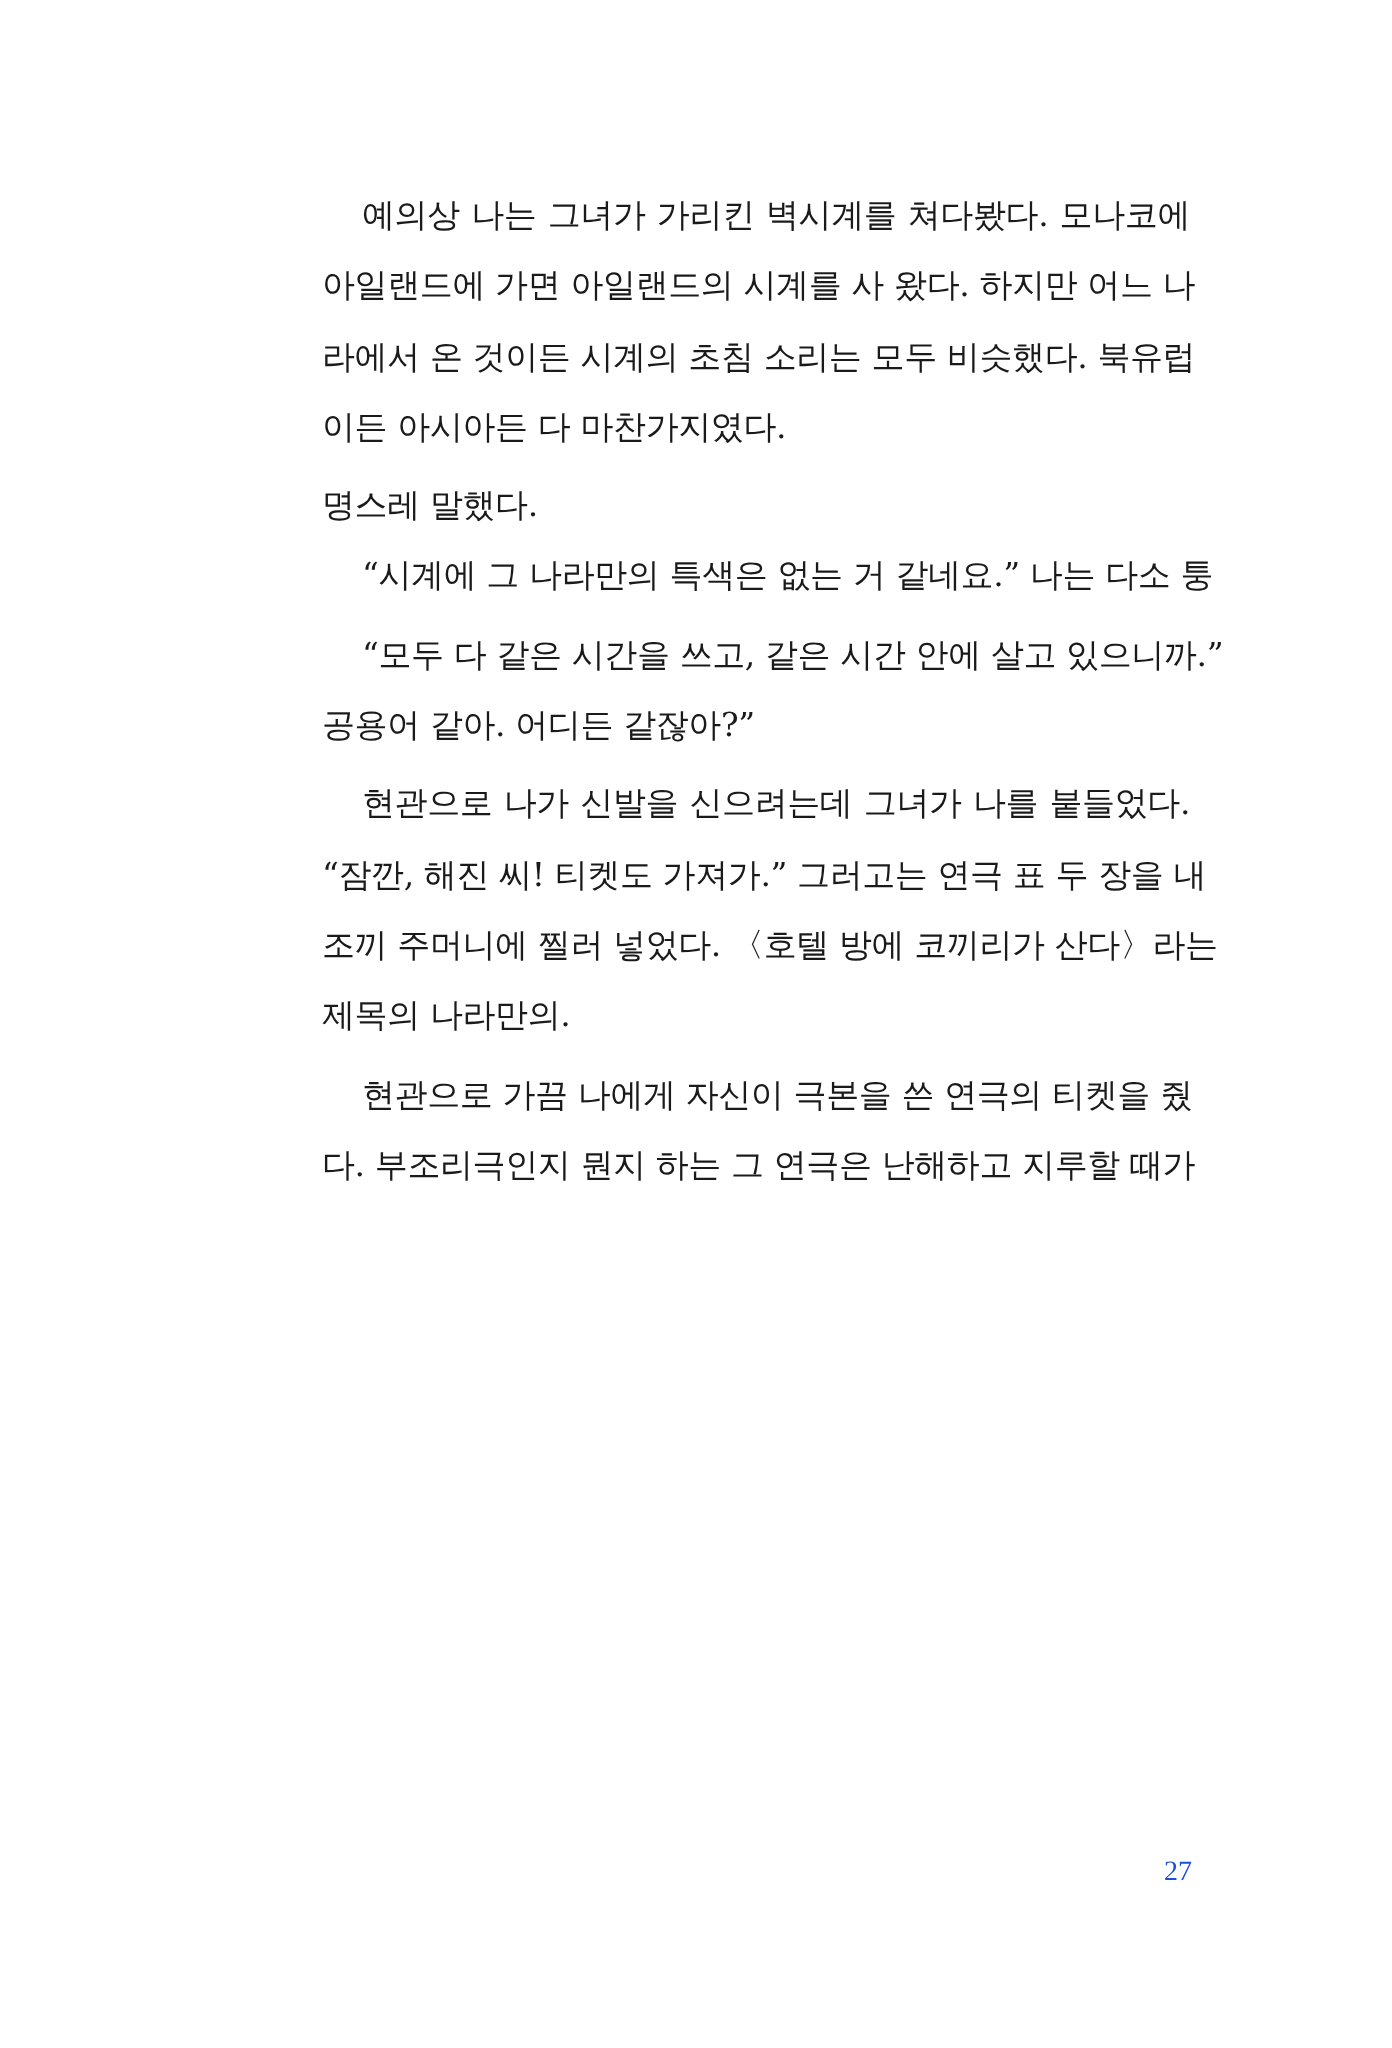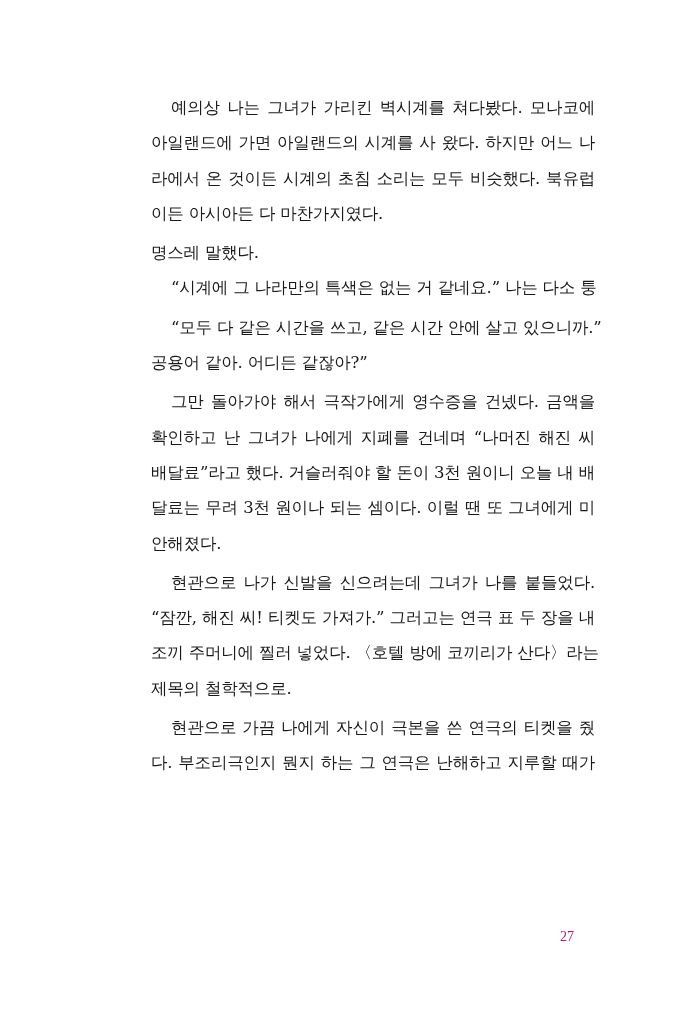--- a/index.html
+++ b/index.html
@@ -15,21 +15,21 @@
       font-family: "DejaVu Serif", "Liberation Serif", serif;
       color: #1a1a1a;
     }
     .page {
       position: absolute;
       left: 145px;
       top: 90px;
       width: 450px;
     }
     .para {
-      margin: 0 0 4px 6px;
+      margin: 0 0 4px 16px;
     }
     .line {
       display: block;
       height: 35.3px;
       line-height: 35.3px;
       font-size: 16.5px;
       white-space: nowrap;
       text-align: justify;
       text-align-last: justify;
       letter-spacing: -0.2px;
@@ -38,23 +38,24 @@
       text-align-last: left;
     }
     .line.indent {
       padding-left: 20px;
     }
     .page-number {
       position: absolute;
       left: 560px;
       top: 929px;
       width: 36px;
+      text-align: right;
       font-family: "Liberation Serif", "DejaVu Serif", serif;
       font-size: 14px;
-      color: #be185d;
+      color: #1d4ed8;
     }
   </style>
 </head>
 <body>
 
 <div class="page">
 
   <div class="para">
     <span class="line indent">예의상 나는 그녀가 가리킨 벽시계를 쳐다봤다. 모나코에</span>
     <span class="line">아일랜드에 가면 아일랜드의 시계를 사 왔다. 하지만 어느 나</span>
@@ -65,33 +66,26 @@
   <div class="para">
     <span class="line last">명스레 말했다.</span>
     <span class="line indent">“시계에 그 나라만의 특색은 없는 거 같네요.” 나는 다소 퉁</span>
   </div>
 
   <div class="para">
     <span class="line indent">“모두 다 같은 시간을 쓰고, 같은 시간 안에 살고 있으니까.”</span>
     <span class="line last">공용어 같아. 어디든 같잖아?”</span>
   </div>
 
-  <div class="para">
-    <span class="line indent">그만 돌아가야 해서 극작가에게 영수증을 건넸다. 금액을</span>
-    <span class="line">확인하고 난 그녀가 나에게 지폐를 건네며 “나머진 해진 씨</span>
-    <span class="line">배달료”라고 했다. 거슬러줘야 할 돈이 3천 원이니 오늘 내 배</span>
-    <span class="line">달료는 무려 3천 원이나 되는 셈이다. 이럴 땐 또 그녀에게 미</span>
-    <span class="line last">안해졌다.</span>
-  </div>
 
   <div class="para">
     <span class="line indent">현관으로 나가 신발을 신으려는데 그녀가 나를 붙들었다.</span>
     <span class="line">“잠깐, 해진 씨! 티켓도 가져가.” 그러고는 연극 표 두 장을 내</span>
     <span class="line">조끼 주머니에 찔러 넣었다. 〈호텔 방에 코끼리가 산다〉라는</span>
-    <span class="line last">제목의 철학적으로.</span>
+    <span class="line last">제목의 나라만의.</span>
   </div>
 
   <div class="para">
     <span class="line indent">현관으로 가끔 나에게 자신이 극본을 쓴 연극의 티켓을 줬</span>
     <span class="line">다. 부조리극인지 뭔지 하는 그 연극은 난해하고 지루할 때가</span>
   </div>
 
 </div>
 
 <div class="page-number">27</div>

